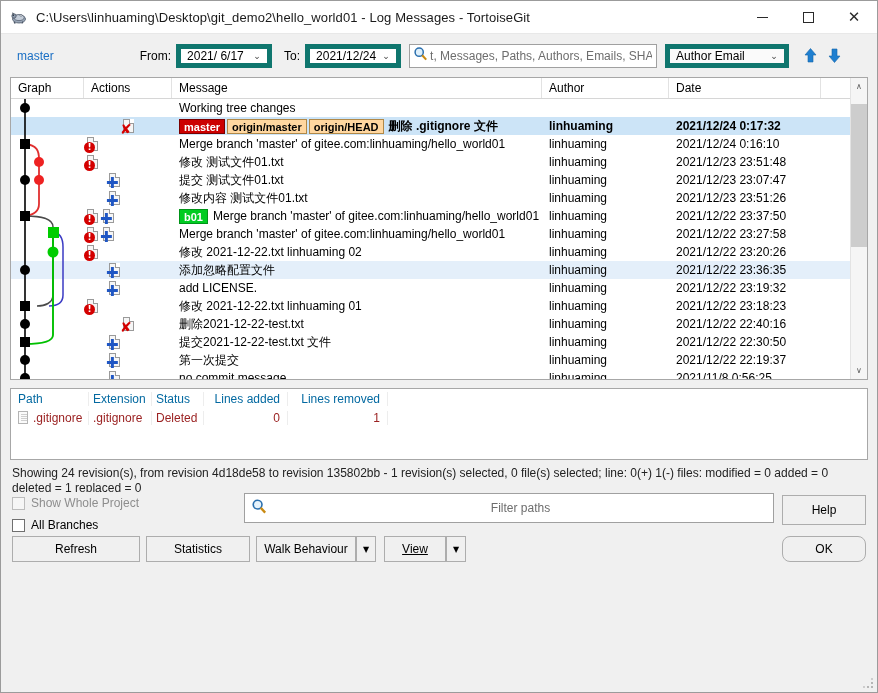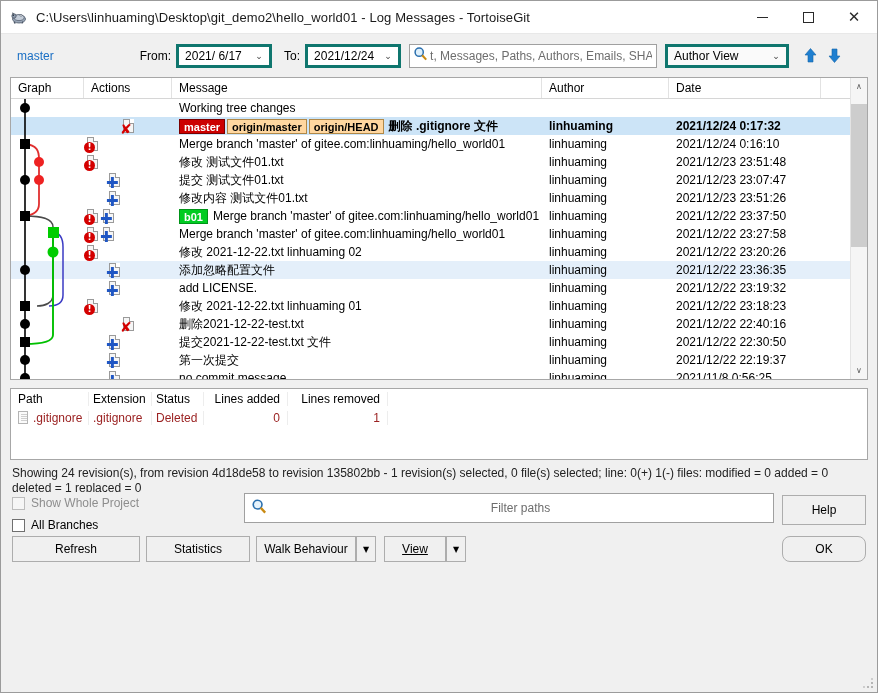--- a/index.html
+++ b/index.html
@@ -67,21 +67,21 @@
     font-size: 12px;
     margin-left: 8px;
     margin-right: 86px;
     cursor: pointer;
     white-space: nowrap;
   }
   .lbl { font-size: 12px; color: #000; margin-right: 5px; white-space: nowrap; }
   .combo {
     height: 24px;
     background: #fff;
-    border: 3px solid #0f766e;
+    border: 5px solid #0f766e;
     display: flex; align-items: center;
     padding: 0 2px 0 6px;
     font-size: 12px;
     min-width: 96px;
     position: relative;
   }
   .combo .val { flex: 1 1 auto; white-space: nowrap; }
   .combo .chev {
     width: 16px; text-align: center; color: #444; font-size: 9px;
     font-family: "DejaVu Sans", sans-serif;
@@ -244,21 +244,21 @@
 
   
   .files {
     margin: 8px 9px 0 9px;
     border: 1px solid #a7a7a7;
     background: #fff;
     height: 72px; flex: 0 0 auto;
     overflow: hidden;
   }
   .frow { display: flex; font-size: 12px; height: 19px; align-items: center; }
-  .fh { color:#000000; }
+  .fh { color:#0369a1; }
   .fc { overflow: hidden; white-space: nowrap; }
   .f-path { width: 78px; flex:0 0 78px; padding-left:7px; border-right:1px solid #ededed;}
   .f-ext  { width: 63px; flex:0 0 63px; padding-left:4px; border-right:1px solid #ededed;}
   .f-st   { width: 52px; flex:0 0 52px; padding-left:4px; border-right:1px solid #ededed;}
   .f-la   { width: 84px; flex:0 0 84px; padding-right:7px; border-right:1px solid #ededed; justify-content:flex-end; display:flex;}
   .f-lr   { width: 100px;flex:0 0 100px; padding-right:7px; border-right:1px solid #ededed; justify-content:flex-end; display:flex;}
   .fdel { color: #9b2222; }
   .file-ico {
     width: 12px; height: 14px; display:inline-block; position:relative;
     margin-right: 3px; flex:0 0 auto;
@@ -380,21 +380,21 @@
     <div class="searchbox">
       <span style="flex:0 0 auto;margin-right:1px;">
         <svg width="16" height="16" viewBox="0 0 16 16">
           <circle cx="6.2" cy="6.2" r="4.1" fill="#dff0fb" stroke="#2a6fae" stroke-width="1.5"></circle>
           <line x1="9.2" y1="9.3" x2="13.2" y2="13.6" stroke="#c98a12" stroke-width="2.1"></line>
         </svg>
       </span>
       <span class="ph">t, Messages, Paths, Authors, Emails, SHA-1</span>
     </div>
     <div class="combo author">
-      <span class="val">Author View</span>
+      <span class="val">Author Email</span>
       <span class="chev">⌄</span>
     </div>
     <div class="arrow-btn">
       <svg width="15" height="17" viewBox="0 0 15 17">
         <path d="M7.5 1.5 L13 8 L10 8 L10 15 L5 15 L5 8 L2 8 Z" fill="#1f7fd0" stroke="#1565a8" stroke-width="0.6"></path>
       </svg>
     </div>
     <div class="arrow-btn">
       <svg width="15" height="17" viewBox="0 0 15 17">
         <path d="M7.5 15.5 L2 9 L5 9 L5 2 L10 2 L10 9 L13 9 Z" fill="#1f7fd0" stroke="#1565a8" stroke-width="0.6"></path>

